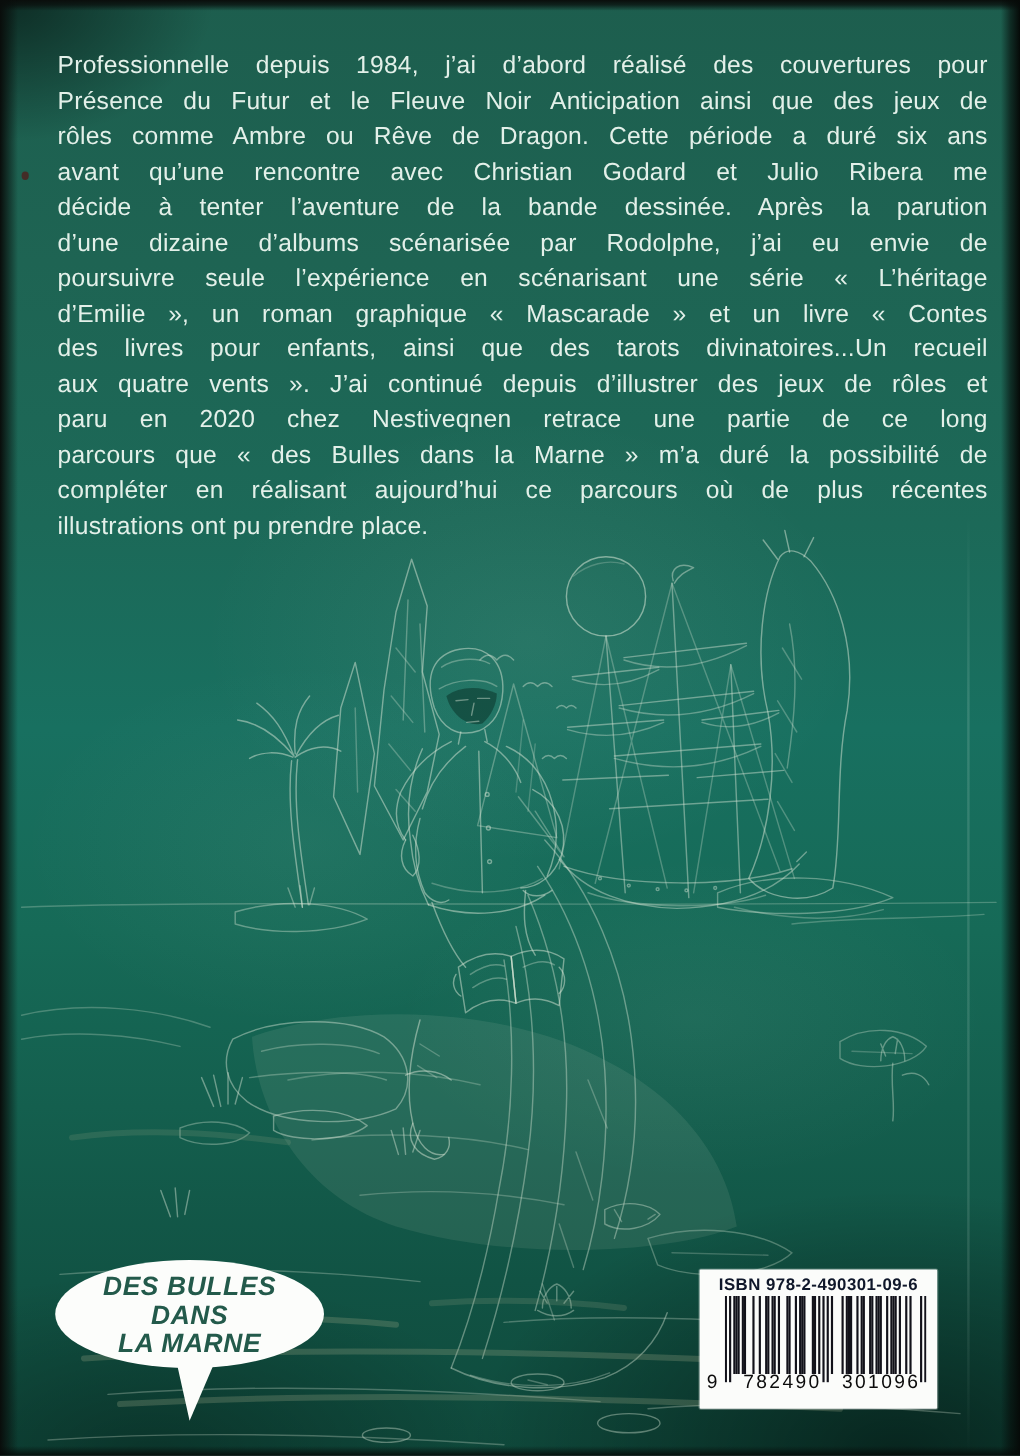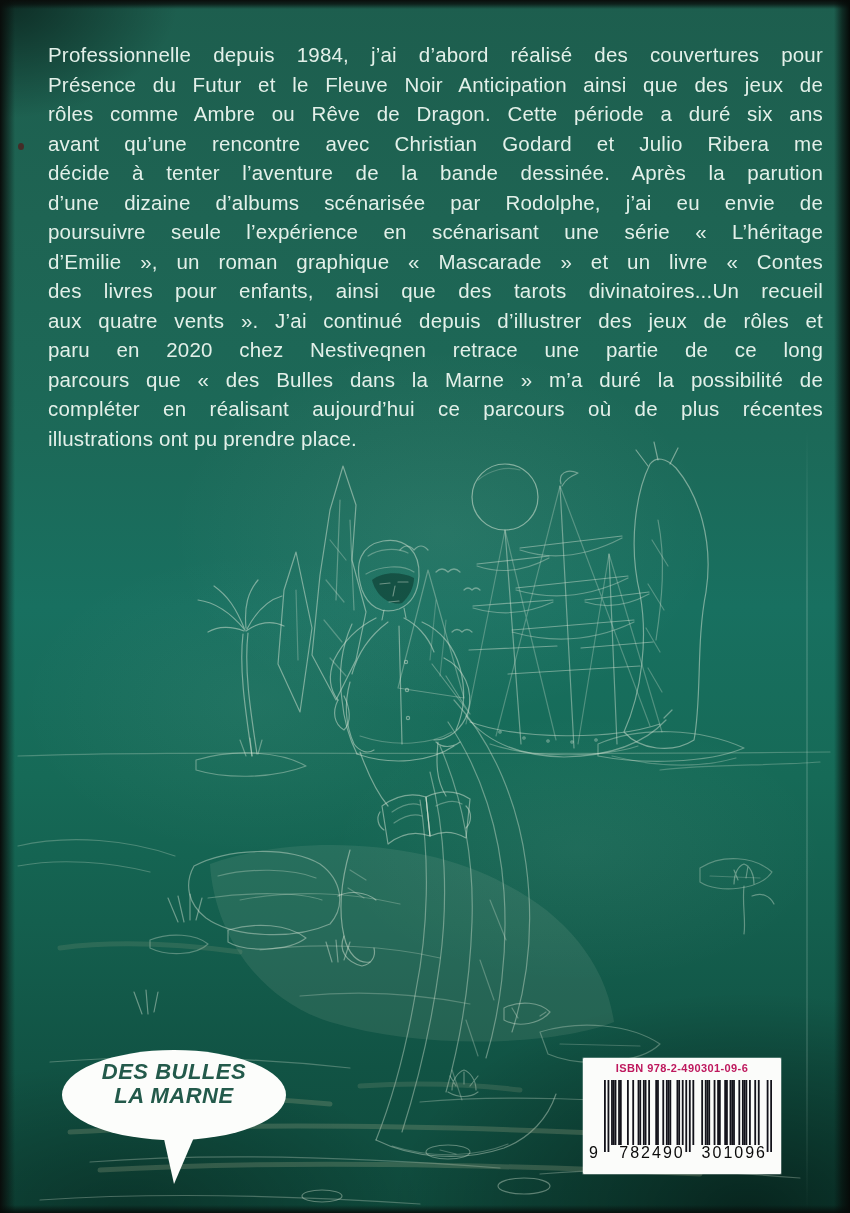--- a/index.html
+++ b/index.html
@@ -15,34 +15,34 @@
       radial-gradient(50% 18% at 15% 100%, rgba(0,0,0,.3), transparent 70%),
       linear-gradient(180deg,#1d5e4e 0%,#1e6453 18%,#1c6958 36%,#187060 50%,#166a57 64%,#145f4e 76%,#115344 88%,#0f4a3c 100%);
   }
   .sketch{position:absolute;left:0;top:0;width:850px;height:1213px;}
   .bio{
     position:absolute;left:38px;top:40px;width:775px;
     color:#e3f0e9;font-size:20.5px;line-height:29.5px;letter-spacing:.2px;margin-left:10px;
   }
   .bio-line{text-align:justify;text-align-last:justify;-moz-text-align-last:justify;white-space:normal;}
   .bio-line.last{text-align-last:left;-moz-text-align-last:left;}
-  .bubble{position:absolute;left:56px;top:1046px;width:250px;height:150px;}
+  .bubble{position:absolute;left:40px;top:1046px;width:250px;height:150px;}
   .bubble-svg{position:absolute;left:0;top:0;width:250px;height:150px;}
   .bubble-text{
     position:absolute;left:8px;top:14px;width:220px;text-align:center;
     color:#235a4b;font-weight:bold;font-style:italic;
     font-size:22px;line-height:24px;letter-spacing:.5px;
   }
   .barcode{
     position:absolute;left:583px;top:1058px;width:198px;height:116px;
     background:#fbfcfa;border-radius:1px;box-shadow:0 0 0 1px rgba(255,255,255,.25);
   }
   .isbn-label{
     position:absolute;left:0;top:4px;width:100%;text-align:center;
-    color:#be185d;font-size:11px;font-weight:bold;letter-spacing:.4px;
+    color:#0f172a;font-size:14px;font-weight:bold;letter-spacing:.4px;
   }
   #ean-bars{position:absolute;left:21px;top:22px;width:168px;height:72px;fill:#12121a;}
   .digits{position:absolute;left:0;top:86px;width:100%;height:18px;color:#0b0b0b;font-size:16px;}
   .digit-lead{position:absolute;left:6px;top:0;}
   .digit-g1{position:absolute;left:32px;top:0;width:74px;text-align:center;letter-spacing:2px;}
   .digit-g2{position:absolute;left:110px;top:0;width:74px;text-align:right;letter-spacing:2px;}
   .edge-top{position:absolute;left:0;top:0;width:100%;height:9px;
     background:linear-gradient(180deg,#0a0e0c 0%,rgba(10,14,12,.75) 45%,rgba(10,14,12,0) 100%);}
   .edge-left{position:absolute;left:0;top:0;bottom:0;width:15px;
     background:linear-gradient(90deg,#090d0b 0%,rgba(9,13,11,.55) 45%,rgba(9,13,11,0) 100%);}
@@ -239,20 +239,21 @@
       <div class="bio-line last">illustrations ont pu prendre place.</div>
     </div>
 
   <div class="bubble">
     <svg class="bubble-svg" viewBox="0 0 250 150" xmlns="http://www.w3.org/2000/svg">
       <ellipse cx="118" cy="49" rx="112" ry="45" fill="#fcfdfb"></ellipse>
       <path d="M106,84 L118,138 L142,82 Z" fill="#fcfdfb"></path>
     </svg>
     <div class="bubble-text">
       <div>DES BULLES</div>
+      <div>DANS</div>
       <div>LA MARNE</div>
     </div>
   </div>
 
   <div class="barcode">
     <div class="isbn-label">ISBN 978-2-490301-09-6</div>
     <svg id="ean-bars" viewBox="0 0 95 72" preserveAspectRatio="none" xmlns="http://www.w3.org/2000/svg">
         <rect x="0" y="0" width="1.02" height="72"></rect>
         <rect x="2" y="0" width="1.02" height="72"></rect>
         <rect x="4" y="0" width="1.02" height="65"></rect>

